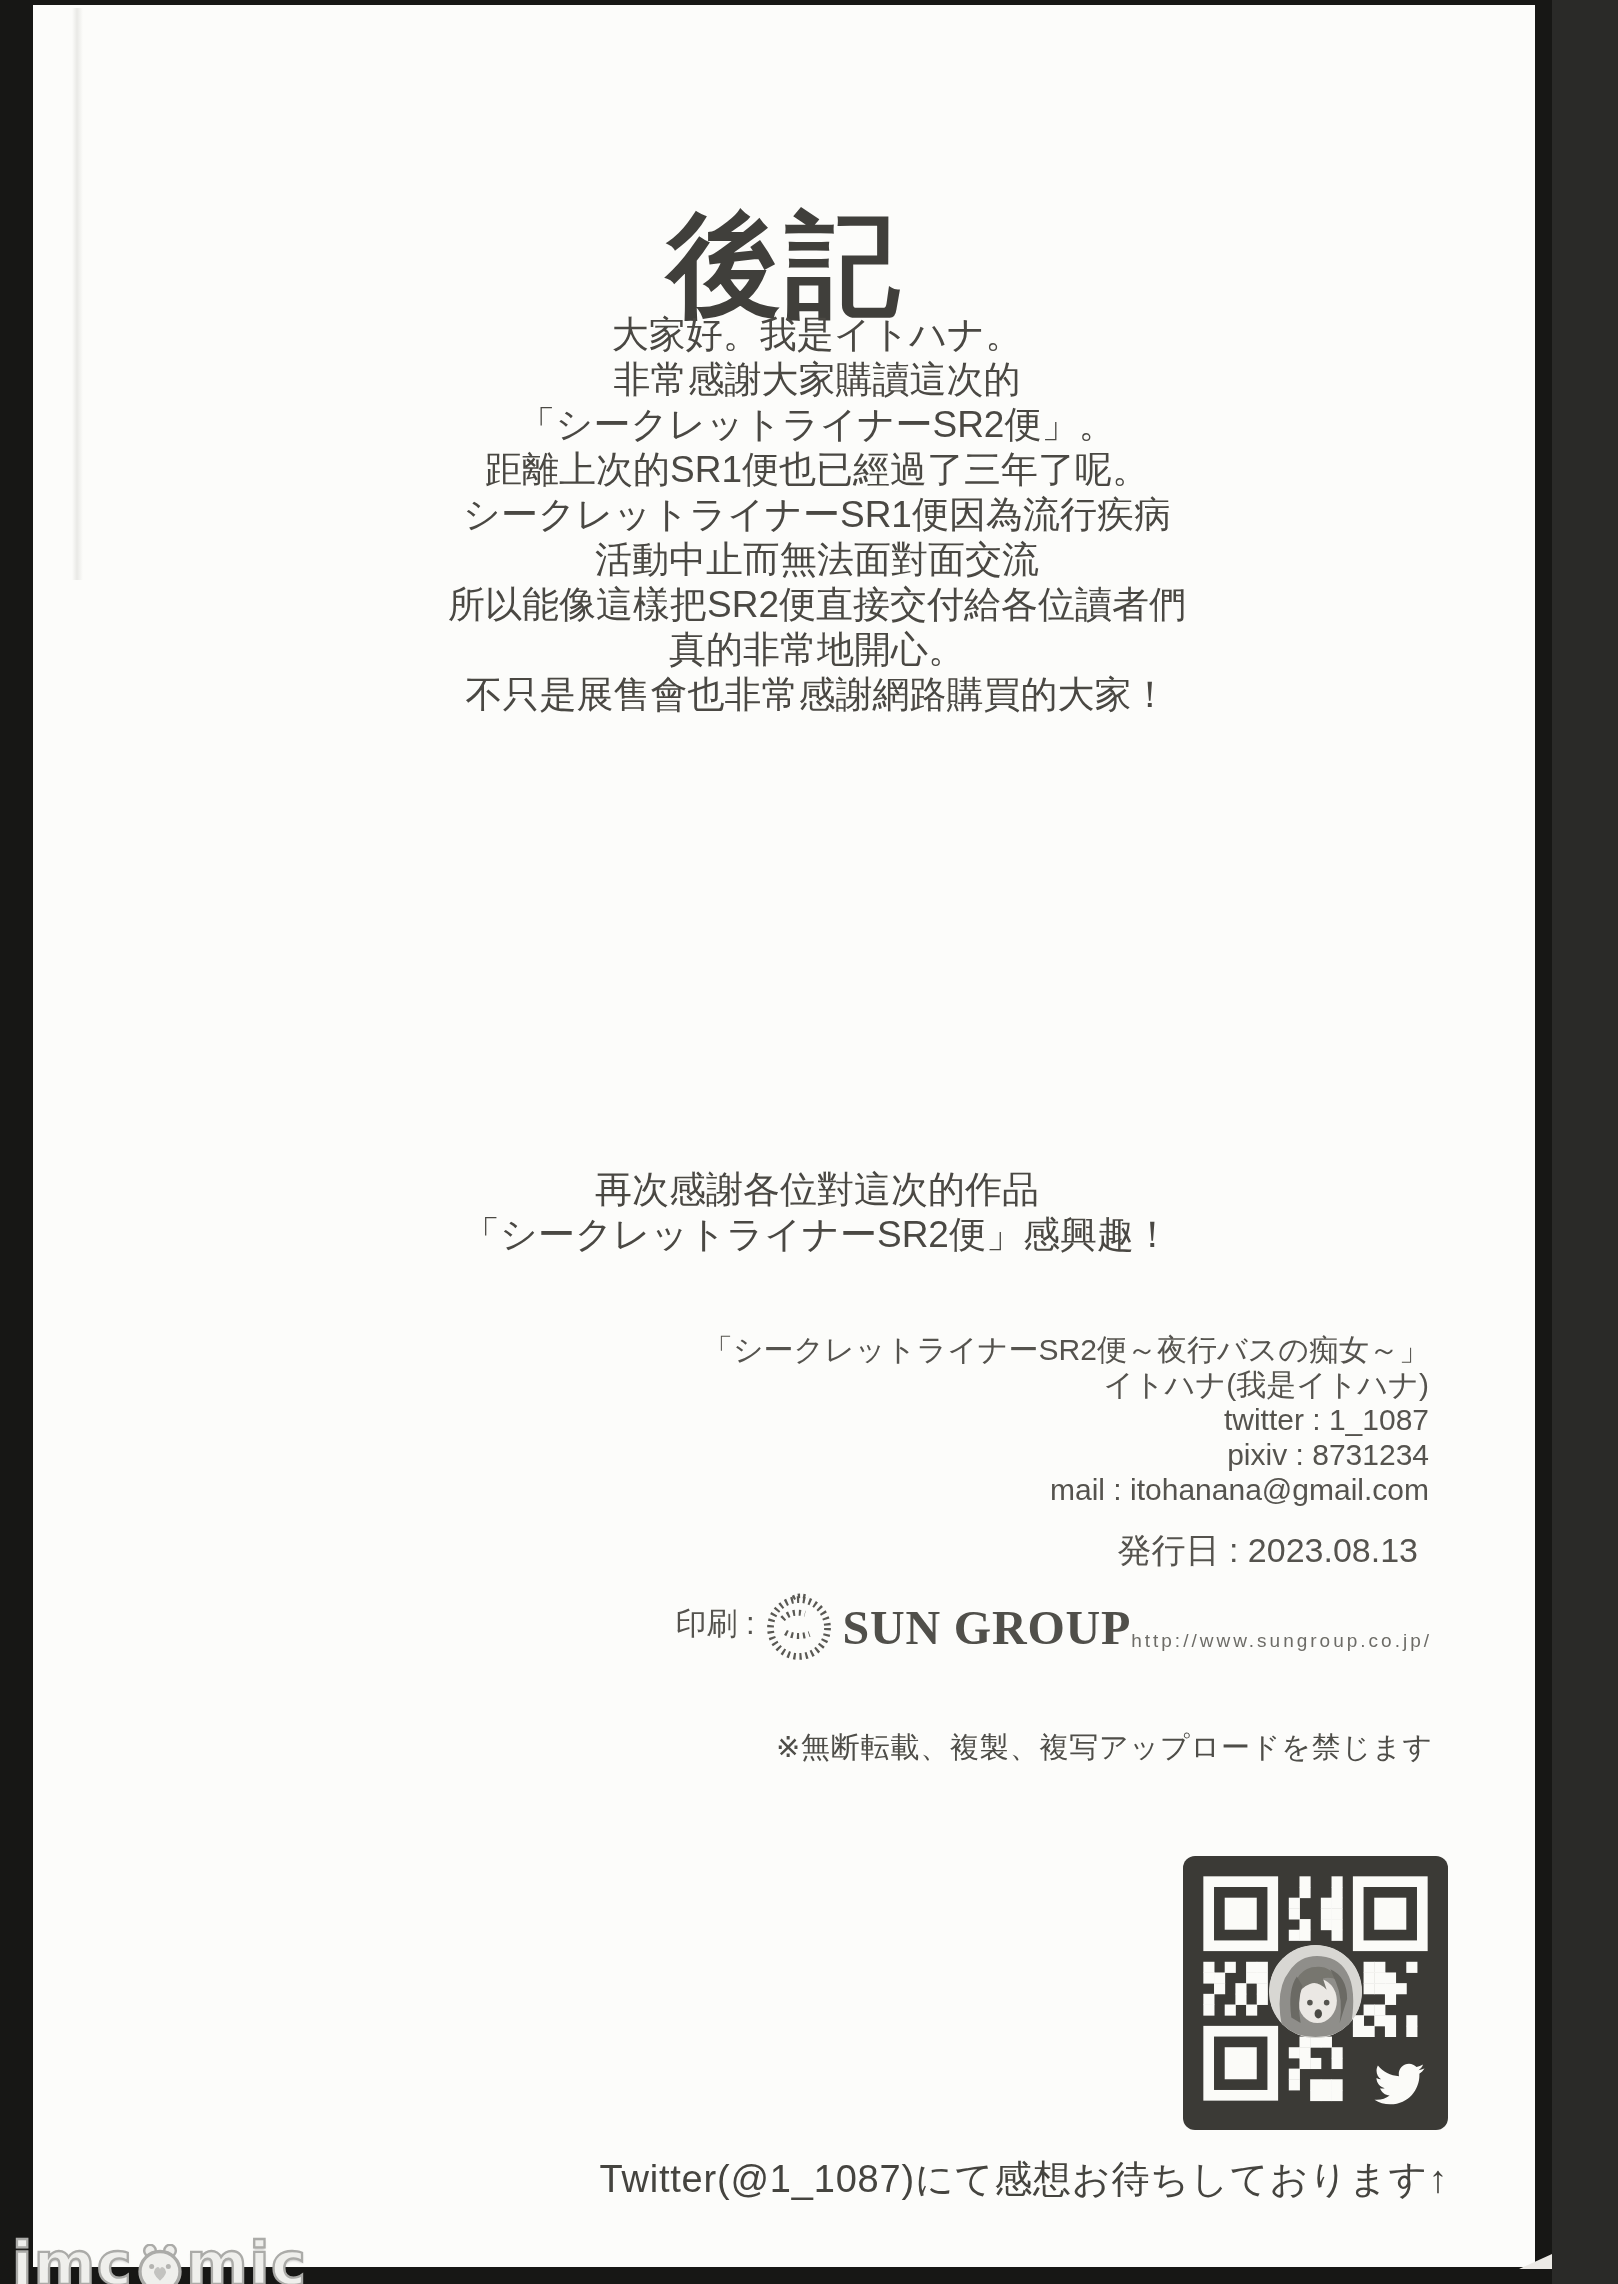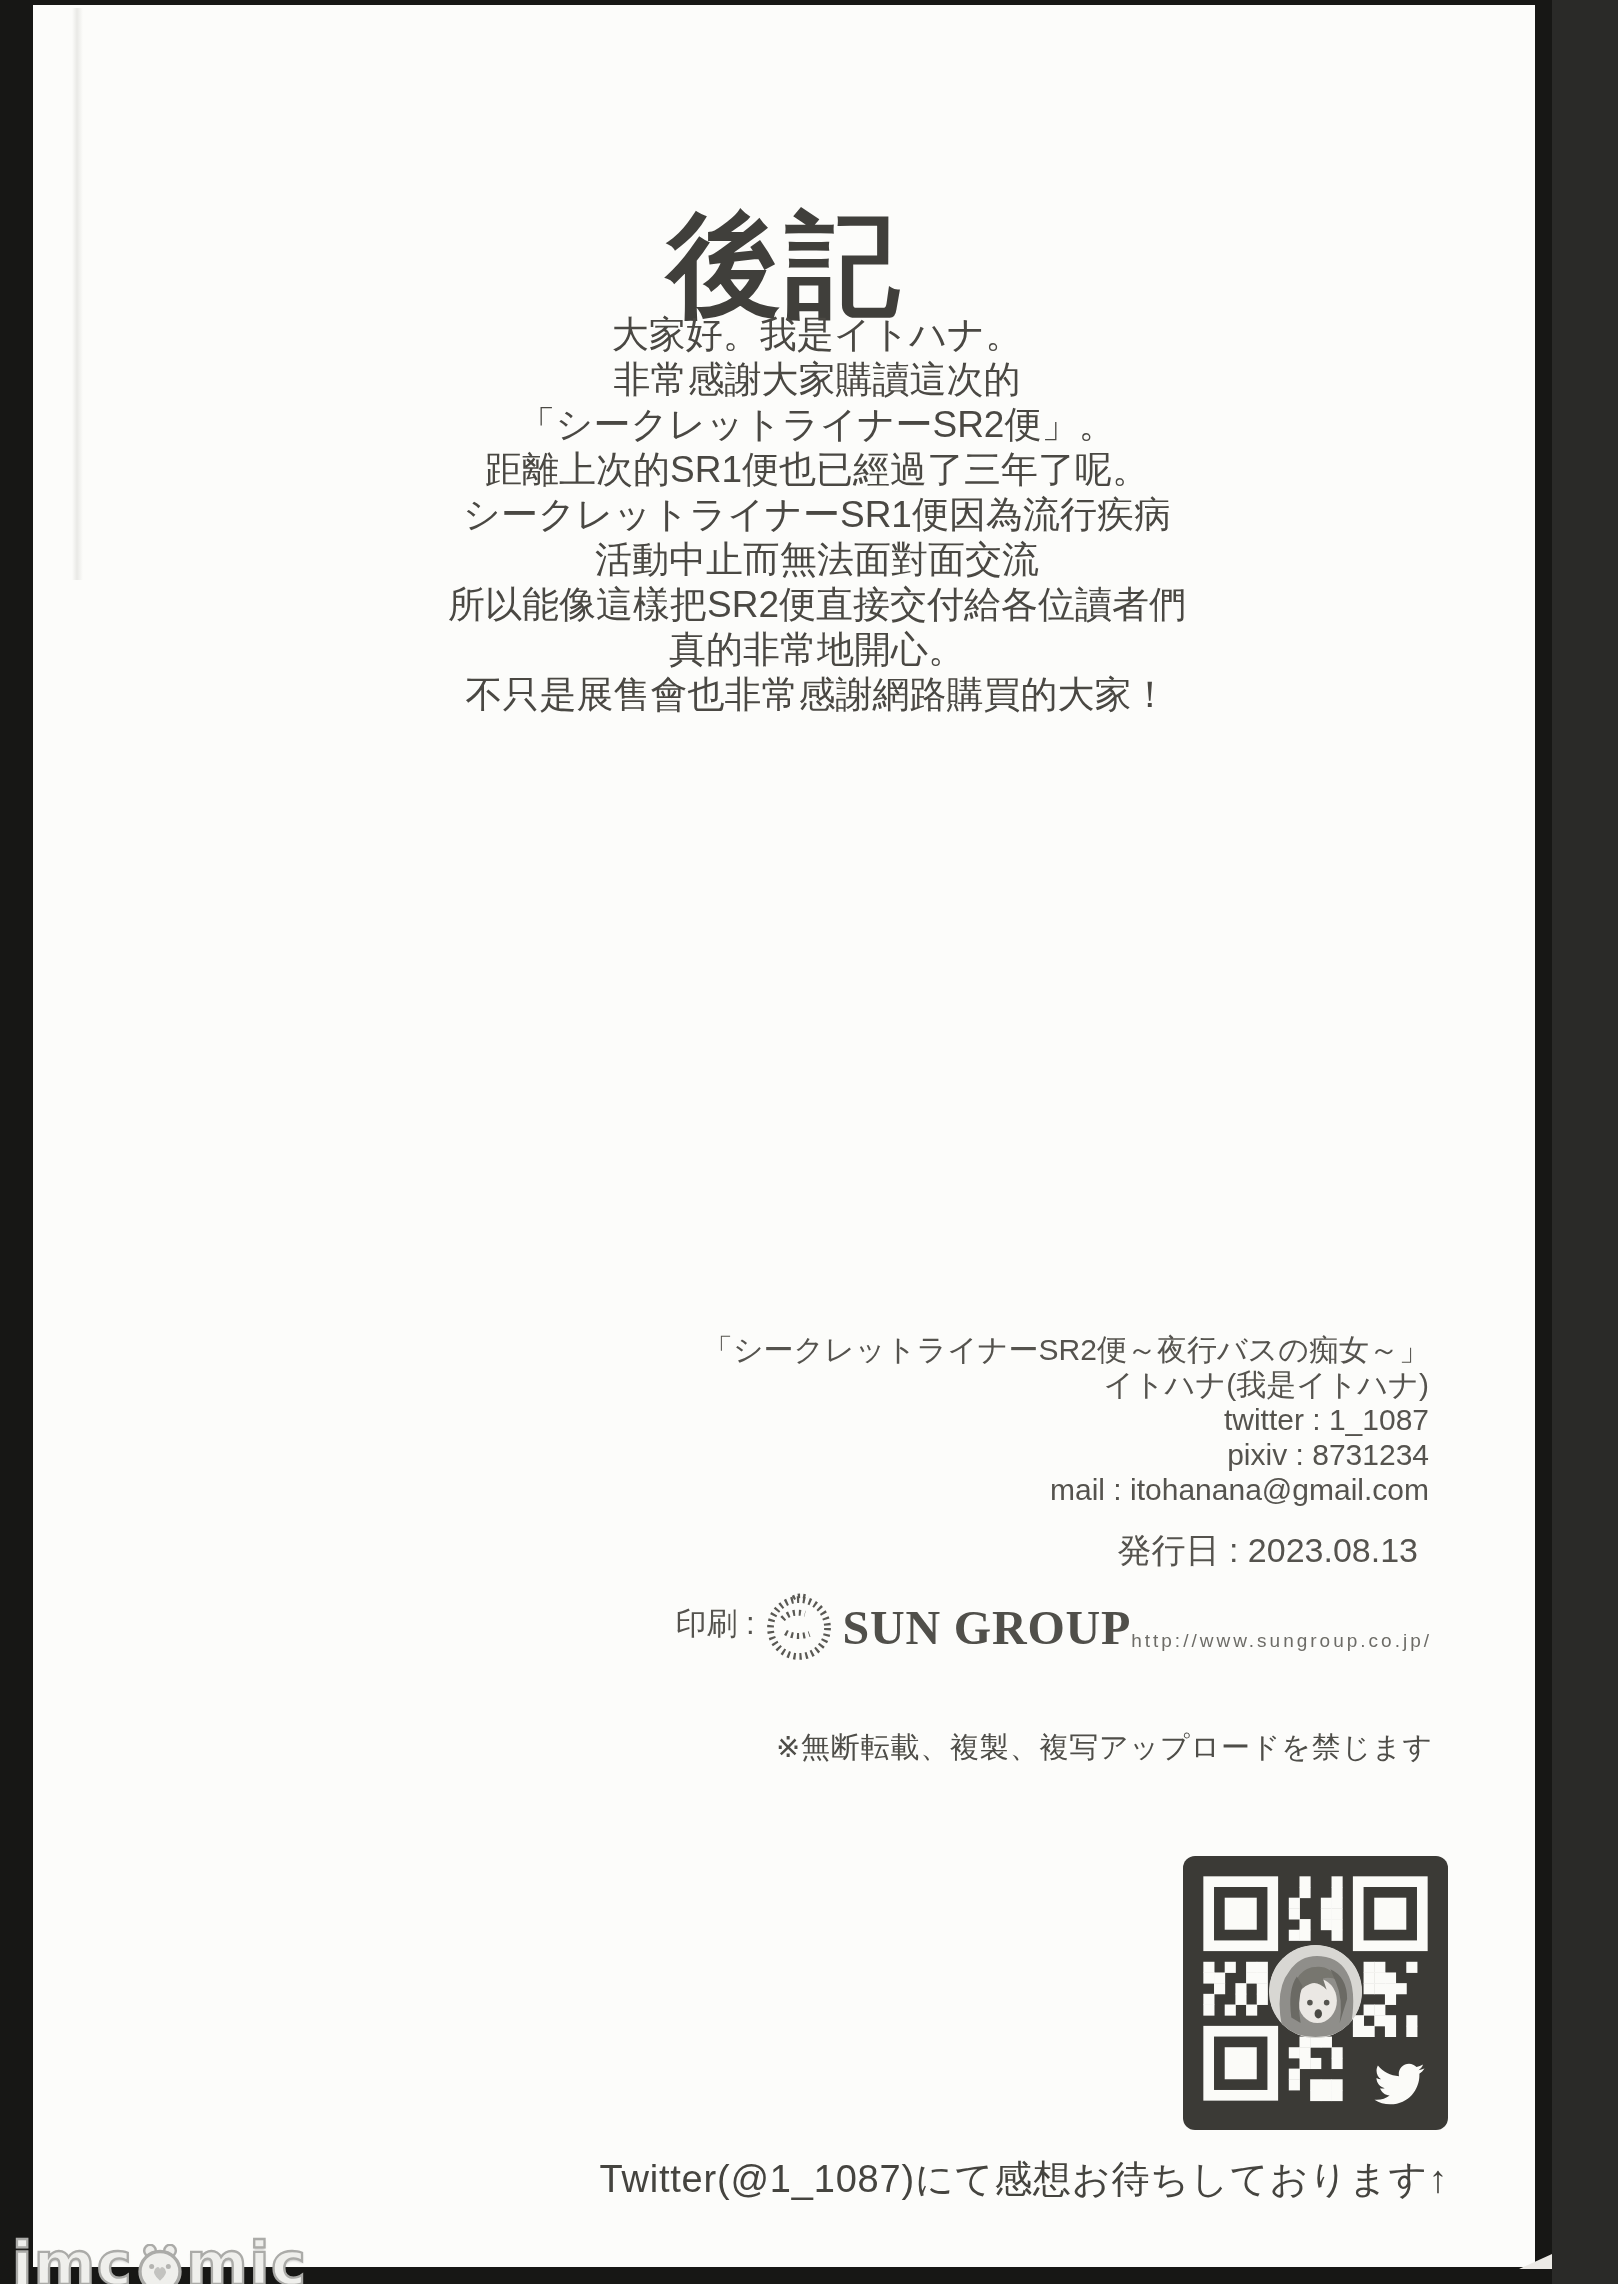--- a/index.html
+++ b/index.html
@@ -107,20 +107,24 @@
   <section class="body-block p1">
       <div class="line">大家好。我是イトハナ。</div>
       <div class="line">非常感謝大家購讀這次的</div>
       <div class="line">「シークレットライナーSR2便」。</div>
       <div class="line">距離上次的SR1便也已經過了三年了呢。</div>
       <div class="line">シークレットライナーSR1便因為流行疾病</div>
       <div class="line">活動中止而無法面對面交流</div>
       <div class="line">所以能像這樣把SR2便直接交付給各位讀者們</div>
       <div class="line">真的非常地開心。</div>
       <div class="line">不只是展售會也非常感謝網路購買的大家！</div>
+    </section>
+  <section class="body-block p3">
+      <div class="line">再次感謝各位對這次的作品</div>
+      <div class="line">「シークレットライナーSR2便」感興趣！</div>
     </section>
 
   <section class="colophon">
     <div class="line">「シークレットライナーSR2便～夜行バスの痴女～」</div>
     <div class="line">イトハナ(我是イトハナ)</div>
     <div class="line">twitter : 1_1087</div>
     <div class="line">pixiv : 8731234</div>
     <div class="line">mail : itohanana@gmail.com</div>
   </section>
 

